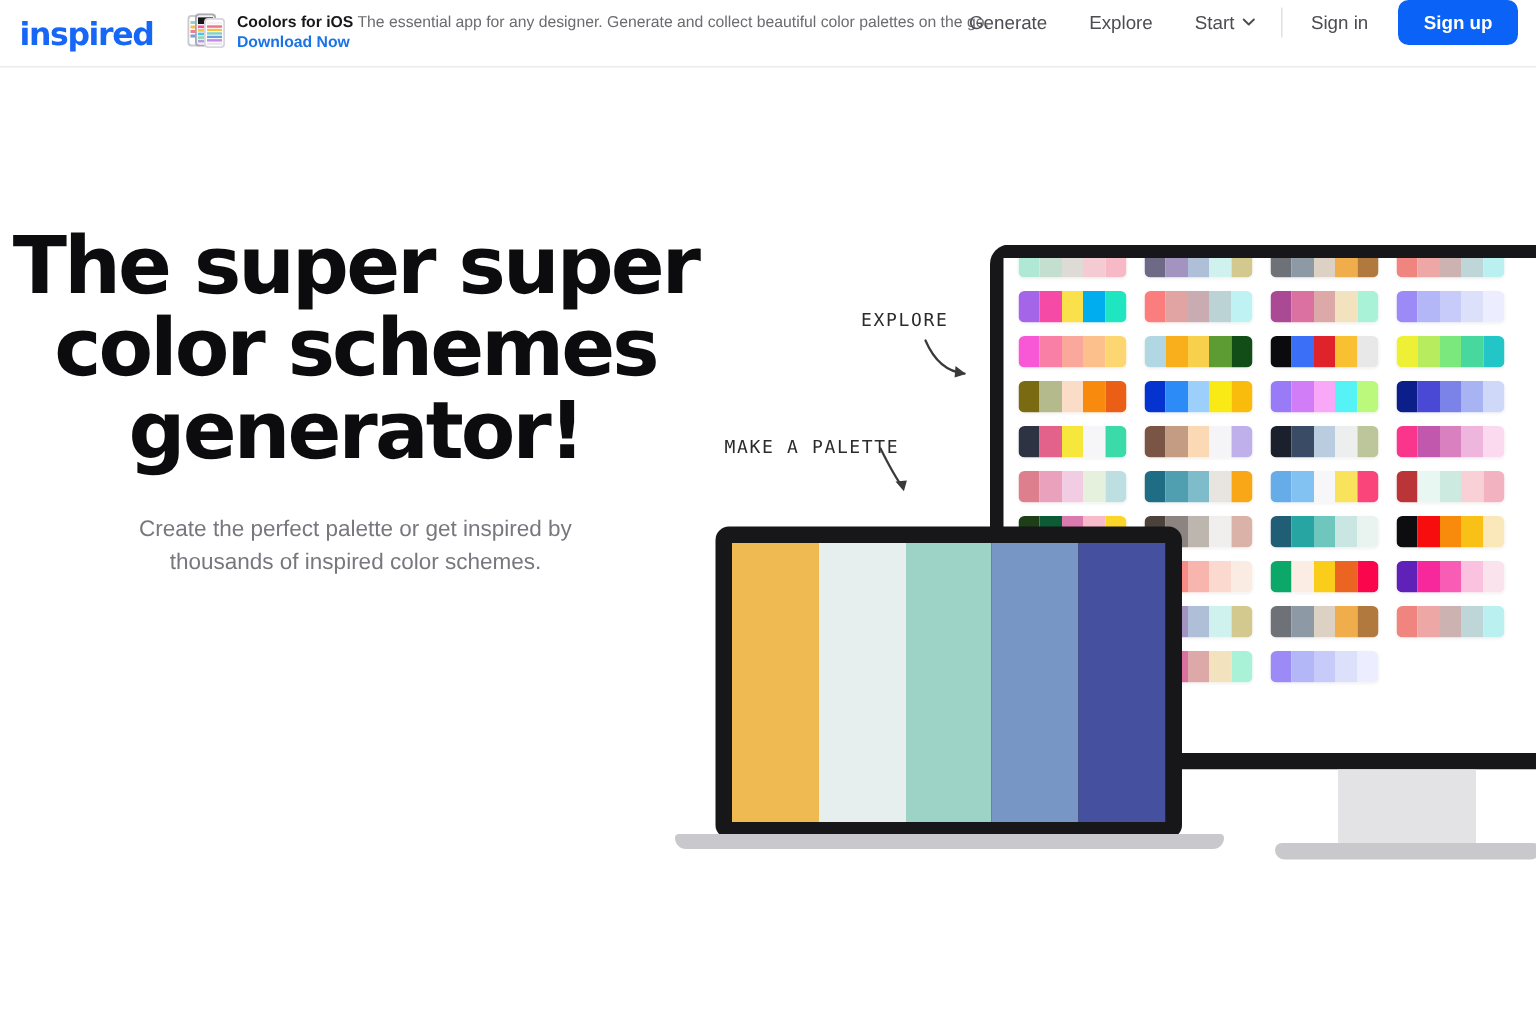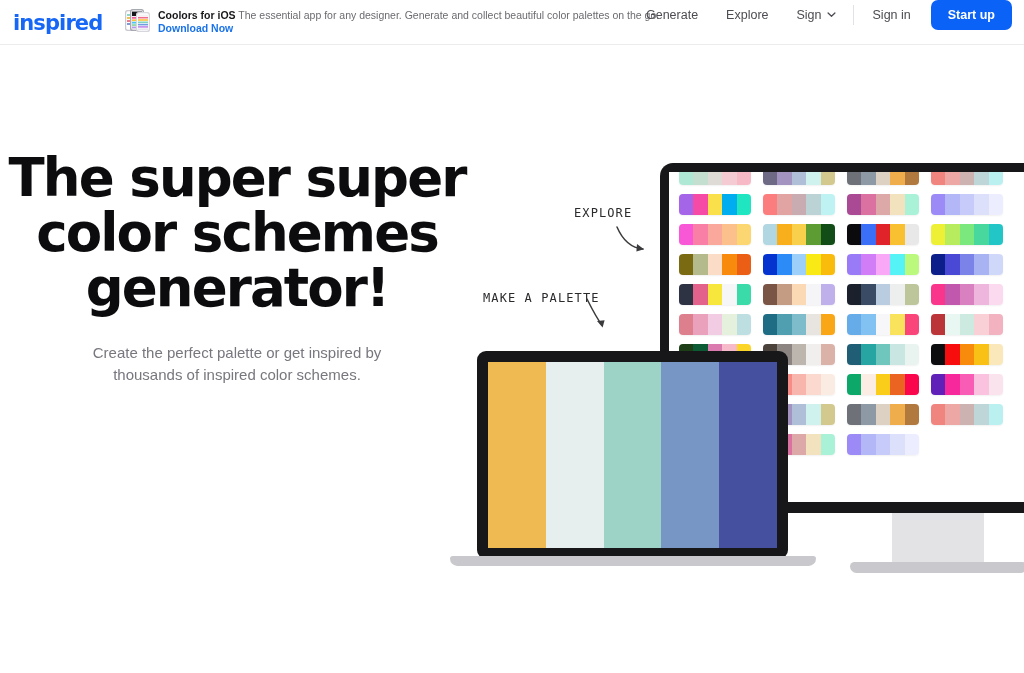--- a/index.html
+++ b/index.html
@@ -146,28 +146,28 @@
         <span class="b">Coolors for iOS</span>
         <span>The essential app for any designer. Generate and collect beautiful color palettes on the go.</span>
         <span class="dl">Download Now</span>
       </div>
     </div>
 
     <div class="nav">
       <span class="nav-link">Generate</span>
       <span class="nav-link">Explore</span>
       <span class="nav-more">
-        <span>Sign</span>
+        <span>Start</span>
         <svg class="chev" viewBox="0 0 10 10">
           <path d="M1.2 3.3 L5 7 L8.8 3.3" stroke="#4c4c52" stroke-width="1.4" fill="none" stroke-linecap="round" stroke-linejoin="round"></path>
         </svg>
       </span>
       <span class="nav-div"></span>
       <span class="signin">Sign in</span>
-      <button class="signup">Start up</button>
+      <button class="signup">Sign up</button>
     </div>
   </div>
 
   <div class="hero">
     <h1 class="headline">
       <span>The super super</span><br>
       <span>color schemes</span><br>
       <span>generator!</span>
     </h1>
     <p class="sub">Create the perfect palette or get inspired by thousands of inspired color schemes.</p>

